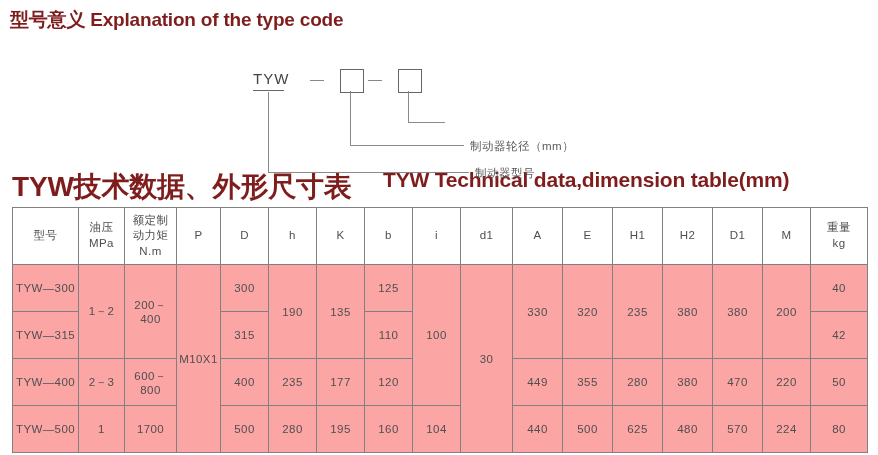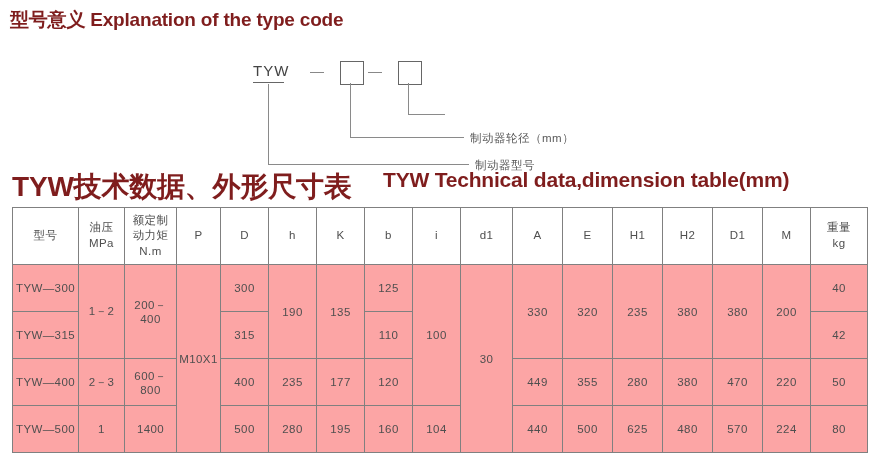--- a/index.html
+++ b/index.html
@@ -37,21 +37,21 @@
   #heading-table-en {
     left: 383px;
     top: 168px;
     font-size: 21px;
   }
 
   
   #type-code-diagram {
     position: absolute;
     left: 0;
-    top: 18px;
+    top: 26px;
     width: 698px;
     height: 128px;
     text-align: right;
   }
   .tyw-label {
     position: absolute;
     left: 253px;
     top: 44px;
     font-size: 15px;
     color: #444;
@@ -266,21 +266,21 @@
       <td>280</td>
       <td>380</td>
       <td>470</td>
       <td>220</td>
       <td>50</td>
     </tr>
 
     <tr>
       <td class="model-cell">TYW—500</td>
       <td>1</td>
-      <td>1400</td>
+      <td>1700</td>
       <td>500</td>
       <td>280</td>
       <td>195</td>
       <td>160</td>
       <td>104</td>
       <td>440</td>
       <td>500</td>
       <td>625</td>
       <td>480</td>
       <td>570</td>

